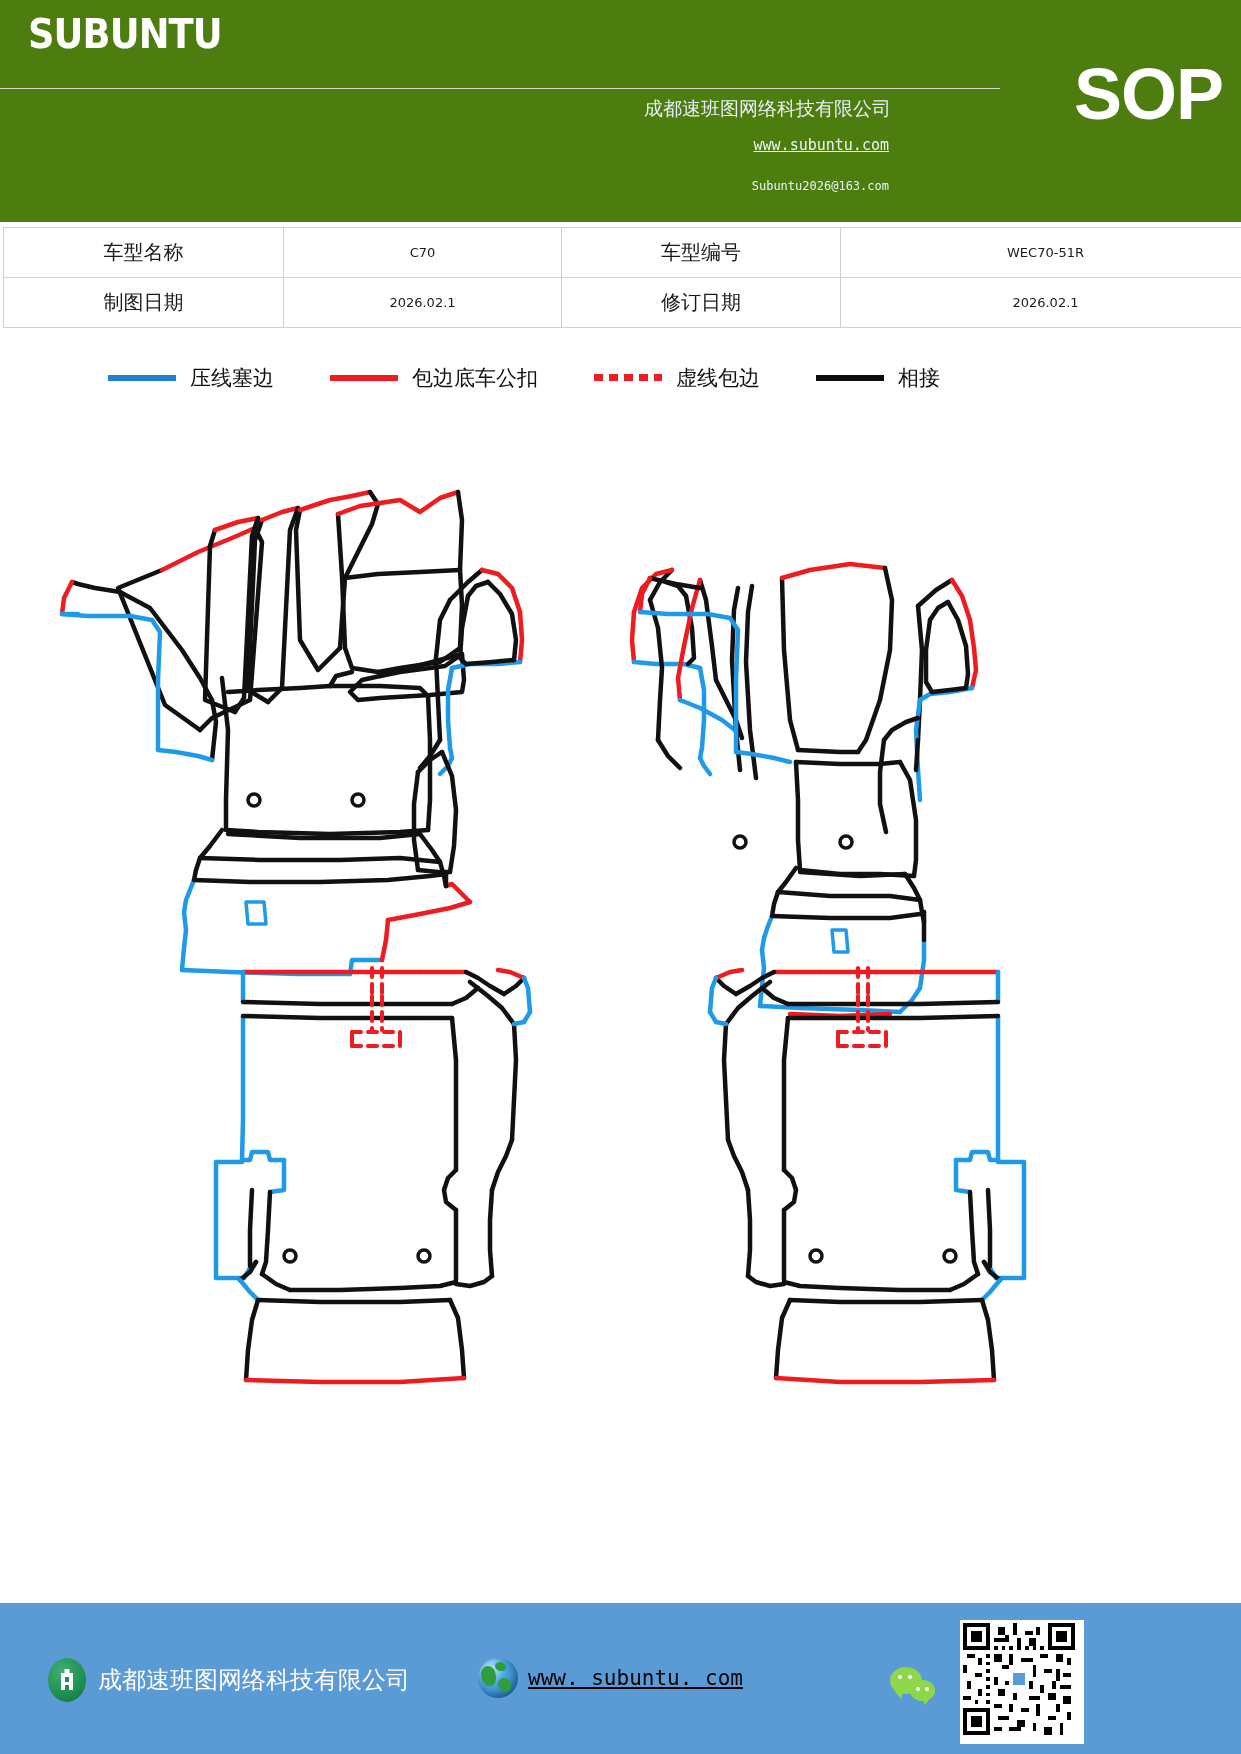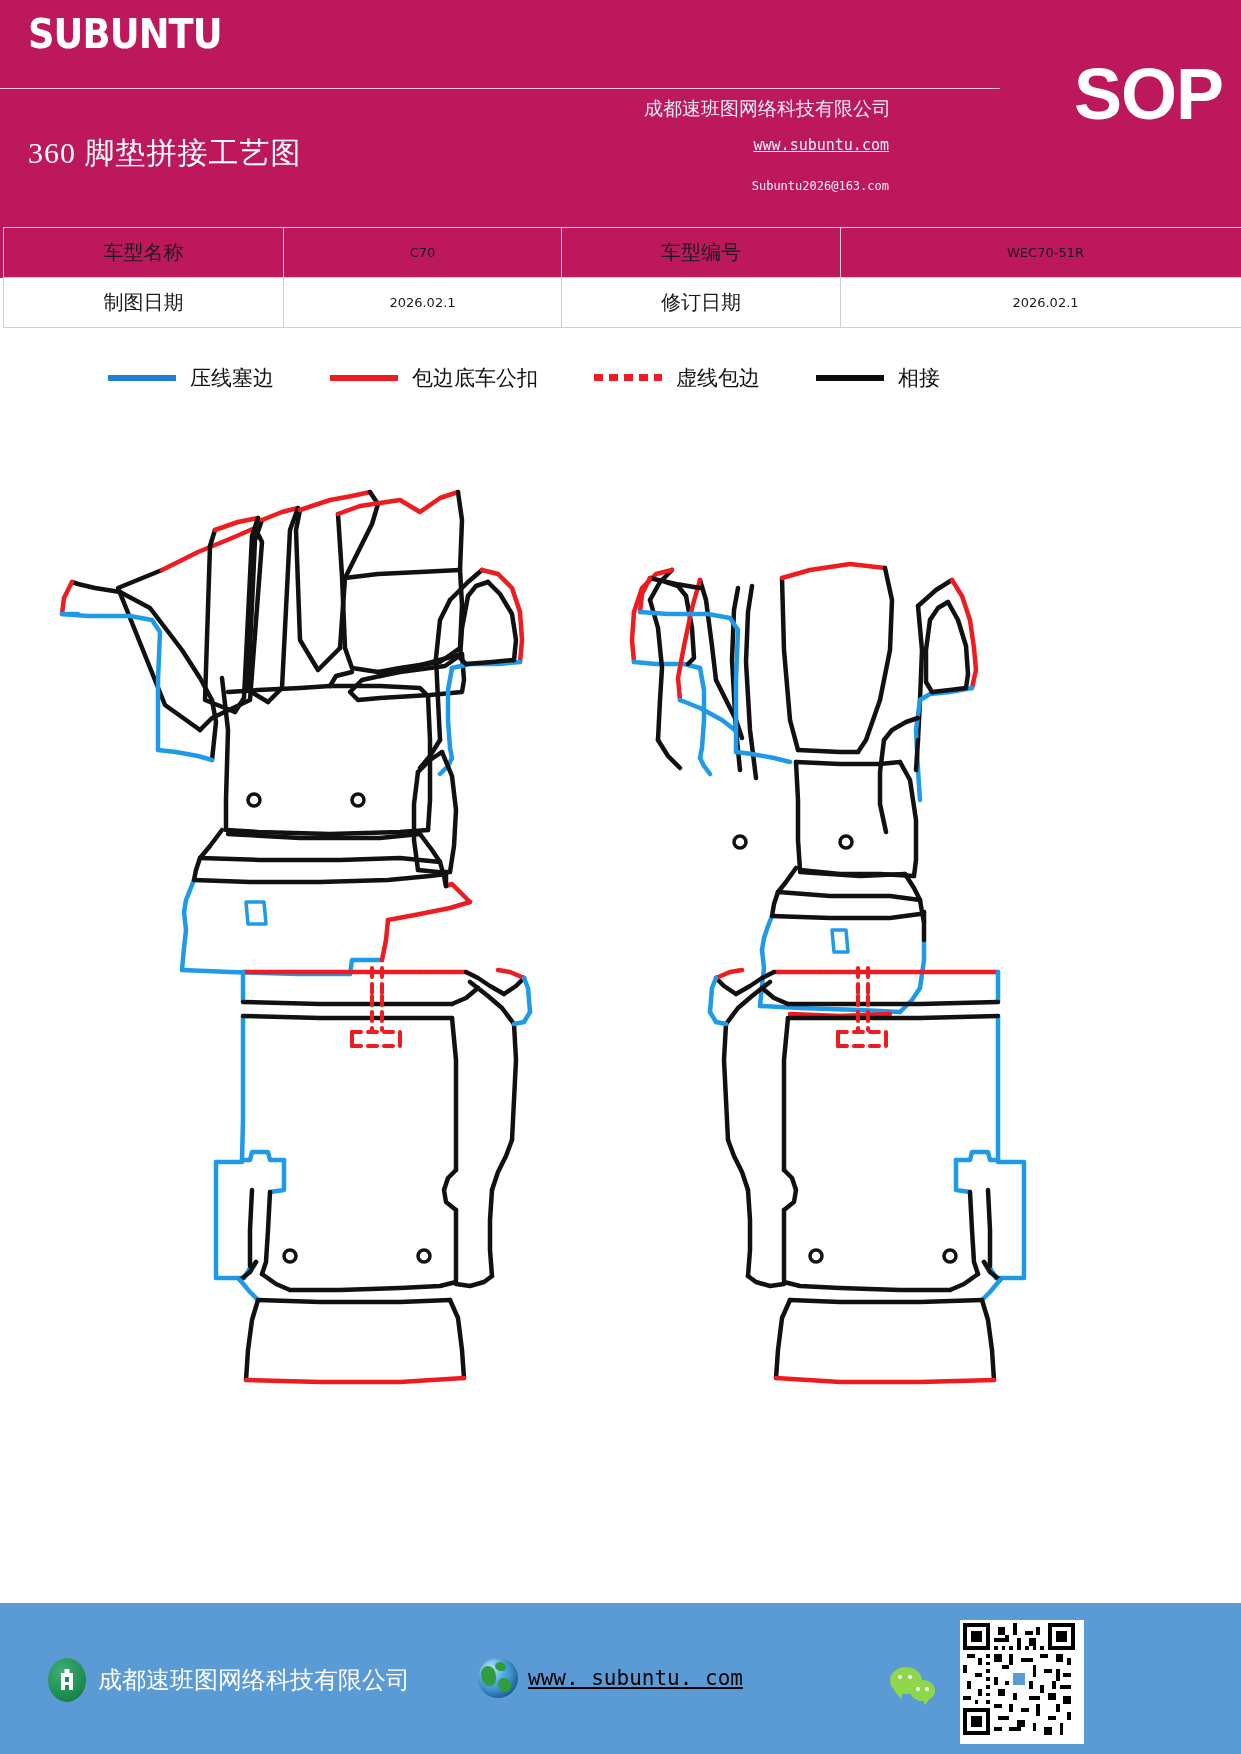--- a/index.html
+++ b/index.html
@@ -12,22 +12,22 @@
     height: 1754px;
     font-family: "Liberation Serif", "DejaVu Serif", serif;
     position: relative;
     overflow: hidden;
   }
 
   
   .header {
     position: relative;
     width: 1241px;
-    height: 278px;
-    background: #be185d;
+    height: 222px;
+    background: #4d7c0f;
     box-sizing: border-box;
   }
   .logo {
     position: absolute;
     left: 28px;
     top: 14px;
     color: #ffffff;
     font-family: "DejaVu Sans", sans-serif;
     font-weight: bold;
     font-size: 40px;
@@ -274,21 +274,20 @@
     padding: 3px;
   }
   .qr svg { display: block; }
 </style>
 </head>
 <body>
 
 <div class="header">
   <div class="logo">SUBUNTU</div>
   <div class="header-rule"></div>
-  <div class="doc-title">360 脚垫拼接工艺图</div>
   <div class="sop">SOP</div>
   <div class="company-cn">成都速班图网络科技有限公司</div>
   <div class="header-url">www.subuntu.com</div>
   <div class="header-mail">Subuntu2026@163.com</div>
 </div>
 
 <table class="info-table">
   <tbody>
       <tr>
     <td class="col-a">车型名称</td>

